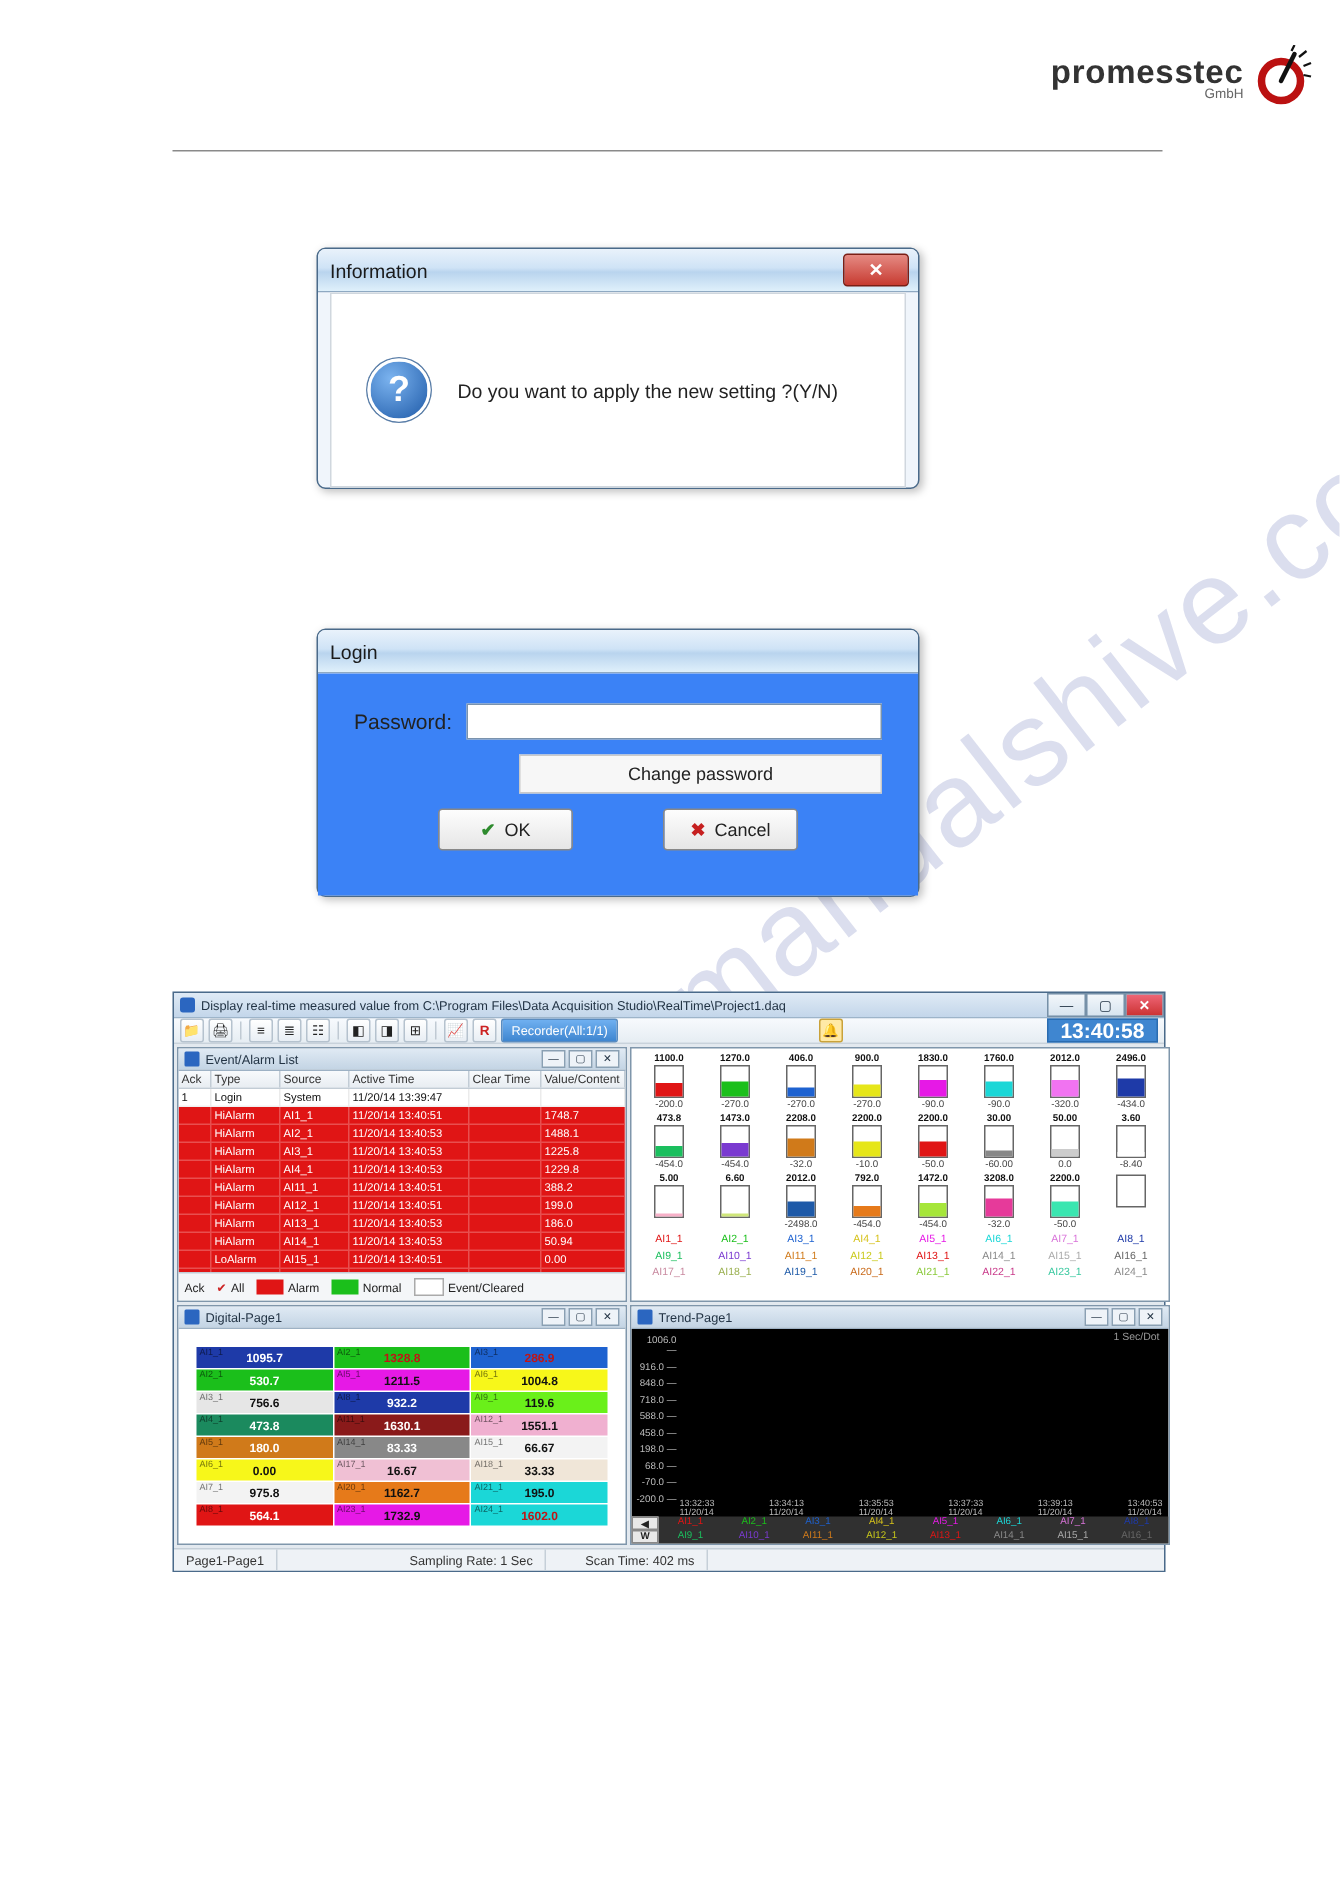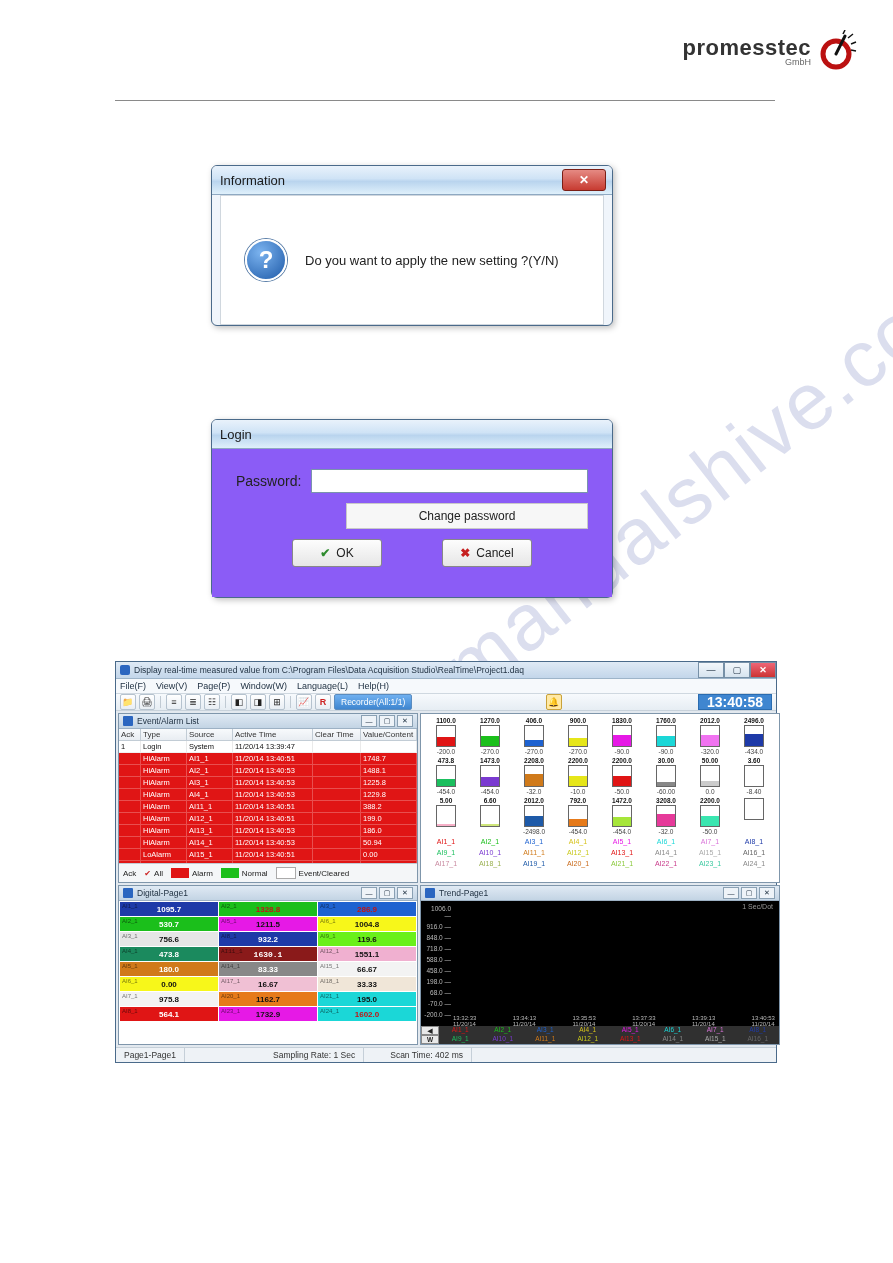--- a/index.html
+++ b/index.html
@@ -1,34 +1,34 @@
 <!DOCTYPE html>
 <html><head>
 <meta charset="utf-8">
 <style>
 body{margin:0;background:#fff;font-family:"Segoe UI",Tahoma,sans-serif;font-size:12px;color:#222}
 .page{width:893px;height:1263px;position:relative;margin:0 auto;background:#fff}
-.logo{position:absolute;top:30px;right:36px;display:flex;align-items:center;gap:4px}
+.logo{position:absolute;top:30px;right:18px;display:flex;align-items:center;gap:4px}
 .logo-text{font-size:22px;font-weight:600;color:#333;letter-spacing:.5px}
 .logo-sub{font-size:9px;color:#666;display:block;text-align:right;margin-top:-4px}
 .logo-mark{width:42px;height:42px;position:relative}
 .logo-mark svg{width:100%;height:100%}
 .frame{position:absolute;left:115px;top:100px;width:660px;height:1080px;border-top:1px solid #8a8a8a}
 
 .win7-dialog{position:absolute;border:1px solid #4a6a8a;border-radius:6px;background:#f0f5fb;box-shadow:2px 2px 6px rgba(0,0,0,.25)}
 .win7-titlebar{height:28px;background:linear-gradient(#e9f2fb,#cfe3f6 45%,#b9d4ee 55%,#dff0fb);border-bottom:1px solid #8fa9c2;border-radius:5px 5px 0 0;display:flex;align-items:center;padding:0 8px;font-size:13px;color:#1a1a1a}
 .win7-close{position:absolute;top:3px;right:6px;width:42px;height:20px;border-radius:3px;background:linear-gradient(#e58a83,#c73b31);border:1px solid #7a1f16;display:flex;align-items:center;justify-content:center;color:#fff;font-weight:bold;font-size:12px}
 .win7-body{background:#fff;margin:0 8px;border:1px solid #d0d7de}
 .win7-footer{background:#f1f1f1;border-top:1px solid #d9d9d9;padding:10px 14px;display:flex;justify-content:flex-end;gap:10px;margin:0 8px 8px;border:1px solid #d0d7de;border-top:none}
 .win7-btn{min-width:88px;height:26px;border:1px solid #888;border-radius:3px;background:linear-gradient(#fdfdfd,#e6e6e6);display:flex;align-items:center;justify-content:center;font-size:12px;gap:6px}
 
 .info-body{display:flex;align-items:center;gap:18px;padding:28px 24px;height:72px}
 .q-icon{width:38px;height:38px;border-radius:50%;background:radial-gradient(circle at 35% 30%,#7bb3ef,#1e5aa8);border:2px solid #fff;box-shadow:0 0 0 1px #5a7ea8;display:flex;align-items:center;justify-content:center;color:#fff;font-size:24px;font-weight:bold}
 
-.login-body{padding:20px 24px 14px;background:#8b5cf6}
+.login-body{padding:20px 24px 14px;background:#3b82f6}
 .login-row{display:flex;align-items:center;gap:10px;margin-bottom:10px}
 .login-row label{font-size:14px}
 .login-input{flex:1;height:22px;border:1px solid #7a93ad;background:#fff;padding:0 4px}
 .login-link{border:1px solid #c9c9c9;background:#f7f7f7;height:24px;display:flex;align-items:center;justify-content:center;margin-left:110px;font-size:12px}
 .login-foot{display:flex;justify-content:center;gap:60px;padding:10px 0 16px}
 .ok-ico{color:#2e8b2e;font-weight:bold}
 .x-ico{color:#c62020;font-weight:bold}
 
 .watermark{position:absolute;left:270px;top:330px;font-size:80px;color:rgba(55,74,160,.18);transform:rotate(-38deg);letter-spacing:2px;pointer-events:none;font-weight:500;font-family:sans-serif}
 
@@ -66,21 +66,21 @@
 .bars{flex:1;padding:3px 4px 0;display:flex;flex-direction:column;gap:2px}
 .bar-row{display:grid;grid-template-columns:repeat(8,1fr);gap:2px}
 .bar-cell{display:flex;flex-direction:column;align-items:center;font-size:6.5px;color:#234}
 .bar-top{font-weight:bold;color:#111}
 .bar-box{width:18px;height:20px;border:1px solid #666;background:#fff;position:relative;margin:1px 0}
 .bar-fill{position:absolute;bottom:0;left:0;right:0}
 .bar-bot{font-size:6.5px;color:#444}
 .ai-row{display:grid;grid-template-columns:repeat(8,1fr);gap:2px;font-size:7px;text-align:center}
 .ai-row span{padding:1px 0}
 
-.dig{flex:1;display:grid;grid-template-columns:repeat(3,1fr);grid-auto-rows:14px;gap:1px;padding:1px;font-size:8px;font-weight:bold}
+.dig{flex:1;display:grid;grid-template-columns:repeat(3,1fr);grid-auto-rows:14px;gap:1px;padding:12px;font-size:8px;font-weight:bold}
 .dig-cell{display:flex;align-items:center;justify-content:center;color:#fff;position:relative}
 .dig-label{position:absolute;left:2px;top:1px;font-size:6px;font-weight:normal;color:rgba(0,0,0,.55)}
 
 .trend{flex:1;background:#000;position:relative}
 .trend-top{position:absolute;top:2px;right:6px;color:#999;font-size:7px}
 .trend-yaxis{position:absolute;left:2px;top:4px;bottom:26px;width:28px;display:flex;flex-direction:column;justify-content:space-between;color:#bbb;font-size:6.5px;text-align:right}
 .trend-xaxis{position:absolute;left:32px;right:4px;bottom:16px;display:flex;justify-content:space-between;color:#bbb;font-size:6px}
 .trend-xaxis span{display:flex;flex-direction:column;align-items:center;line-height:1.1}
 .trend-legend{position:absolute;left:0;right:0;bottom:0;background:#303030;color:#aaa;display:grid;grid-template-columns:18px repeat(8,1fr);grid-auto-rows:9px;font-size:6.5px;text-align:center}
 .trend-legend .btn{background:#e8e8e8;border:1px solid #888;color:#222;display:flex;align-items:center;justify-content:center;font-weight:bold}
@@ -153,28 +153,20 @@
     <div class="app">
       <div class="app-titlebar">
         <span style="width:10px;height:10px;background:#2b66c0;border-radius:2px;display:inline-block"></span>
         <span style="white-space:nowrap;overflow:hidden">Display real-time measured value from C:\Program Files\Data Acquisition Studio\RealTime\Project1.daq</span>
         <div class="app-closebox">
           <span>—</span>
           <span>▢</span>
           <span>✕</span>
         </div>
       </div>
-      <div class="menubar" id="menubar">
-          <span>File(F)</span>
-          <span>View(V)</span>
-          <span>Page(P)</span>
-          <span>Window(W)</span>
-          <span>Language(L)</span>
-          <span>Help(H)</span>
-        </div>
       <div class="toolbar">
         <span class="tb-btn">📁</span>
         <span class="tb-btn">🖨</span>
         <span class="tb-sep"></span>
         <span class="tb-btn">≡</span>
         <span class="tb-btn">≣</span>
         <span class="tb-btn">☷</span>
         <span class="tb-sep"></span>
         <span class="tb-btn">◧</span>
         <span class="tb-btn">◨</span>
@@ -545,21 +537,21 @@
               <div class="dig-cell" style="background: rgb(30, 58, 168); color: rgb(255, 255, 255);"><span class="dig-label">AI1_1</span>1095.7</div>
               <div class="dig-cell" style="background: rgb(27, 191, 27); color: rgb(192, 21, 21);"><span class="dig-label">AI2_1</span>1328.8</div>
               <div class="dig-cell" style="background: rgb(30, 98, 208); color: rgb(192, 21, 21);"><span class="dig-label">AI3_1</span>286.9</div>
               <div class="dig-cell" style="background: rgb(27, 191, 27); color: rgb(255, 255, 255);"><span class="dig-label">AI2_1</span>530.7</div>
               <div class="dig-cell" style="background: rgb(230, 25, 230); color: rgb(17, 17, 17);"><span class="dig-label">AI5_1</span>1211.5</div>
               <div class="dig-cell" style="background: rgb(247, 247, 26); color: rgb(17, 17, 17);"><span class="dig-label">AI6_1</span>1004.8</div>
               <div class="dig-cell" style="background: rgb(230, 230, 230); color: rgb(17, 17, 17);"><span class="dig-label">AI3_1</span>756.6</div>
               <div class="dig-cell" style="background: rgb(30, 58, 168); color: rgb(255, 255, 255);"><span class="dig-label">AI8_1</span>932.2</div>
               <div class="dig-cell" style="background: rgb(106, 240, 26); color: rgb(17, 17, 17);"><span class="dig-label">AI9_1</span>119.6</div>
               <div class="dig-cell" style="background: rgb(27, 138, 94); color: rgb(255, 255, 255);"><span class="dig-label">AI4_1</span>473.8</div>
-              <div class="dig-cell" style="background: rgb(138, 26, 26); color: rgb(255, 255, 255); font-family: Liberation Mono, monospace;"><span class="dig-label">AI11_1</span>1630.1</div>
+              <div class="dig-cell" style="background: rgb(138, 26, 26); color: rgb(255, 255, 255);"><span class="dig-label">AI11_1</span>1630.1</div>
               <div class="dig-cell" style="background: rgb(240, 176, 208); color: rgb(17, 17, 17);"><span class="dig-label">AI12_1</span>1551.1</div>
               <div class="dig-cell" style="background: rgb(208, 122, 26); color: rgb(255, 255, 255);"><span class="dig-label">AI5_1</span>180.0</div>
               <div class="dig-cell" style="background: rgb(136, 136, 136); color: rgb(255, 255, 255);"><span class="dig-label">AI14_1</span>83.33</div>
               <div class="dig-cell" style="background: rgb(243, 243, 243); color: rgb(17, 17, 17);"><span class="dig-label">AI15_1</span>66.67</div>
               <div class="dig-cell" style="background: rgb(247, 247, 26); color: rgb(17, 17, 17);"><span class="dig-label">AI6_1</span>0.00</div>
               <div class="dig-cell" style="background: rgb(240, 192, 212); color: rgb(17, 17, 17);"><span class="dig-label">AI17_1</span>16.67</div>
               <div class="dig-cell" style="background: rgb(240, 230, 216); color: rgb(17, 17, 17);"><span class="dig-label">AI18_1</span>33.33</div>
               <div class="dig-cell" style="background: rgb(243, 243, 243); color: rgb(17, 17, 17);"><span class="dig-label">AI7_1</span>975.8</div>
               <div class="dig-cell" style="background: rgb(230, 122, 26); color: rgb(17, 17, 17);"><span class="dig-label">AI20_1</span>1162.7</div>
               <div class="dig-cell" style="background: rgb(27, 215, 215); color: rgb(17, 17, 17);"><span class="dig-label">AI21_1</span>195.0</div>

